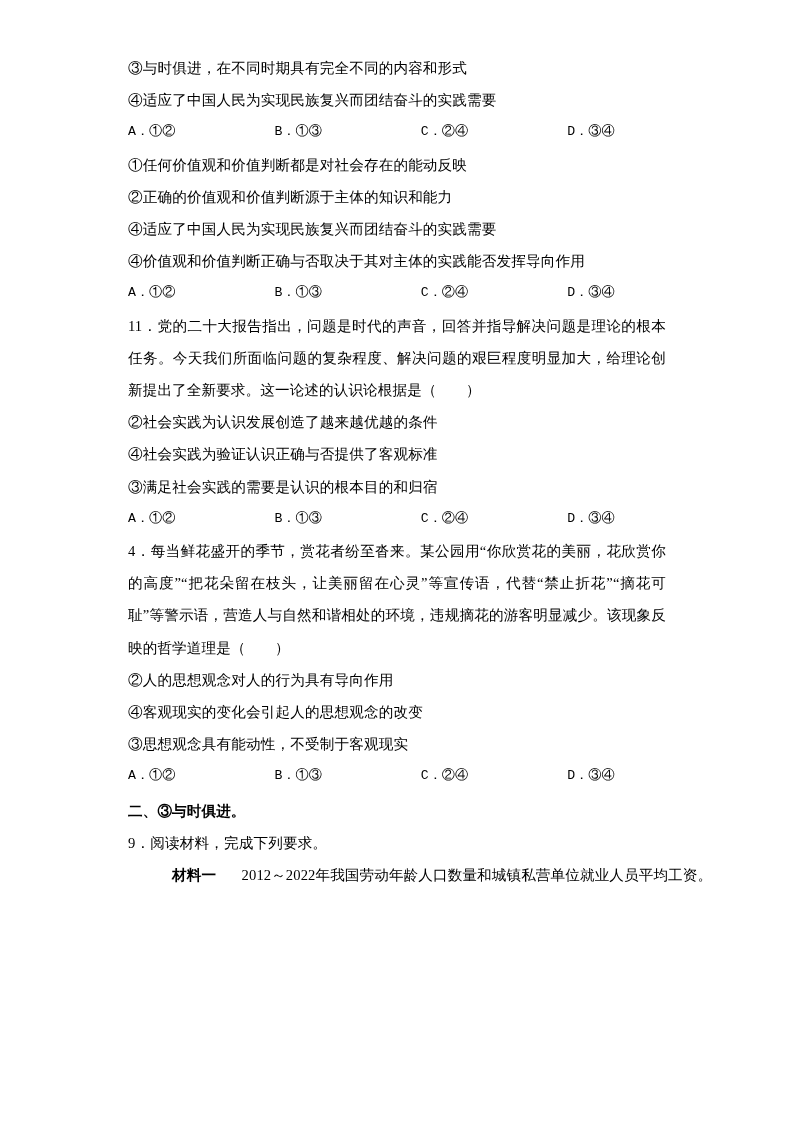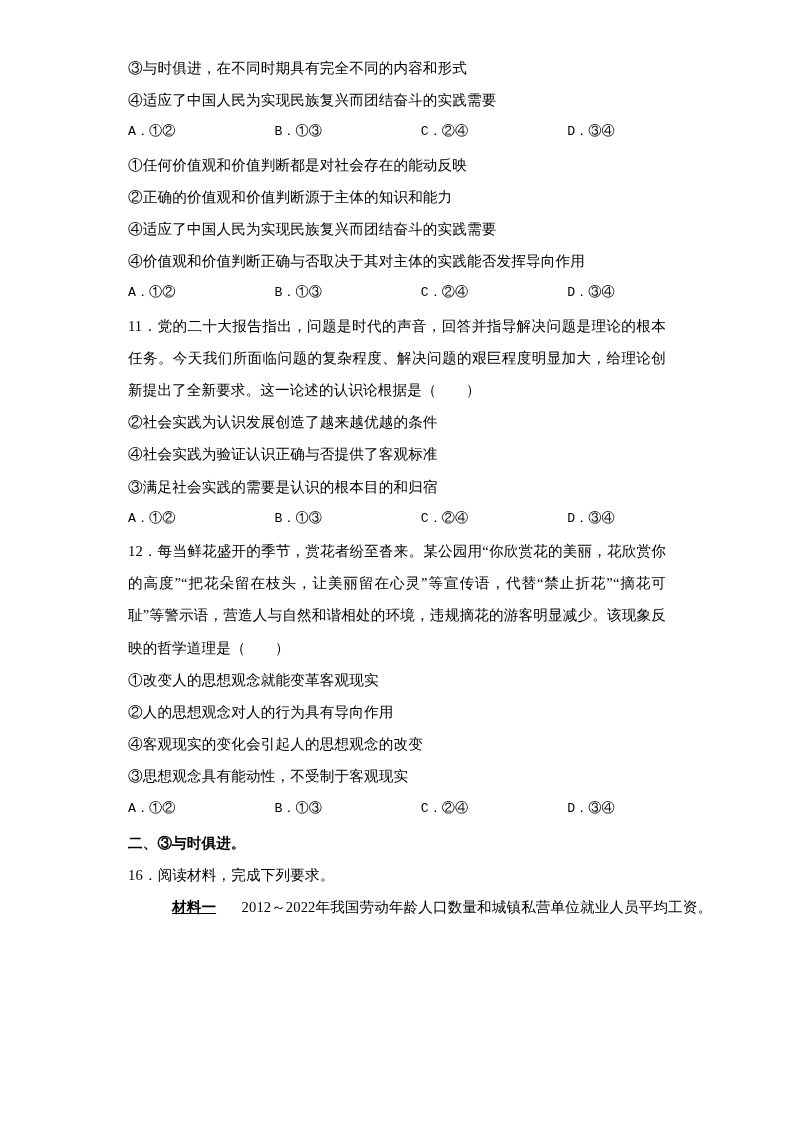--- a/index.html
+++ b/index.html
@@ -63,21 +63,20 @@
   }
   .indent-mat {
     padding-left: 44px;
     font-size: 14.6px;
     line-height: 32.2px;
     white-space: nowrap;
     letter-spacing: 0.1px;
   }
   .mat-label {
     font-weight: bold;
-    text-decoration: underline;
   }
   .spacer-sm { height: 2px; }
   .q-block { margin: 0; padding: 0; }
 </style>
 </head>
 <body>
 
 <div class="page">
 
   <div class="line">③与时俱进，在不同时期具有完全不同的内容和形式</div>
@@ -110,36 +109,35 @@
     <div class="line">③满足社会实践的需要是认识的根本目的和归宿</div>
     <div class="opt-row">
       <span class="opt opt-a mono-label">A．①②</span>
       <span class="opt opt-b mono-label">B．①③</span>
       <span class="opt opt-c mono-label">C．②④</span>
       <span class="opt opt-d mono-label">D．③④</span>
     </div>
   </div>
 
   <div class="q-block">
-    <div class="para">12．每当鲜花盛开的季节，赏花者纷至沓来。某公园用“你欣赏花的美丽，花欣赏你的高度”“把花朵留在枝头，让美丽留在心灵”等宣传语，代替“禁止折花”“摘花可耻”等警示语，营造人与自然和谐相处的环境，违规摘花的游客明显减少。该现象反映的哲学道理是（　　）</div>
-    <div class="line">①改变人的思想观念就能变革客观现实</div>
+    <div class="para">4．每当鲜花盛开的季节，赏花者纷至沓来。某公园用“你欣赏花的美丽，花欣赏你的高度”“把花朵留在枝头，让美丽留在心灵”等宣传语，代替“禁止折花”“摘花可耻”等警示语，营造人与自然和谐相处的环境，违规摘花的游客明显减少。该现象反映的哲学道理是（　　）</div>
     <div class="line">②人的思想观念对人的行为具有导向作用</div>
     <div class="line">④客观现实的变化会引起人的思想观念的改变</div>
     <div class="line">③思想观念具有能动性，不受制于客观现实</div>
     <div class="opt-row">
       <span class="opt opt-a mono-label">A．①②</span>
       <span class="opt opt-b mono-label">B．①③</span>
       <span class="opt opt-c mono-label">C．②④</span>
       <span class="opt opt-d mono-label">D．③④</span>
     </div>
   </div>
 
   <div class="spacer-sm"></div>
 
   <div class="section-head">二、③与时俱进。</div>
-  <div class="line">16．阅读材料，完成下列要求。</div>
+  <div class="line">9．阅读材料，完成下列要求。</div>
   <div class="indent-mat">
     <span class="mat-label">材料一</span>
     <span style="display:inline-block;width:18px;"></span>
     <span>2012～2022年我国劳动年龄人口数量和城镇私营单位就业人员平均工资。</span>
   </div>
 
 </div>
 
 </body></html>

